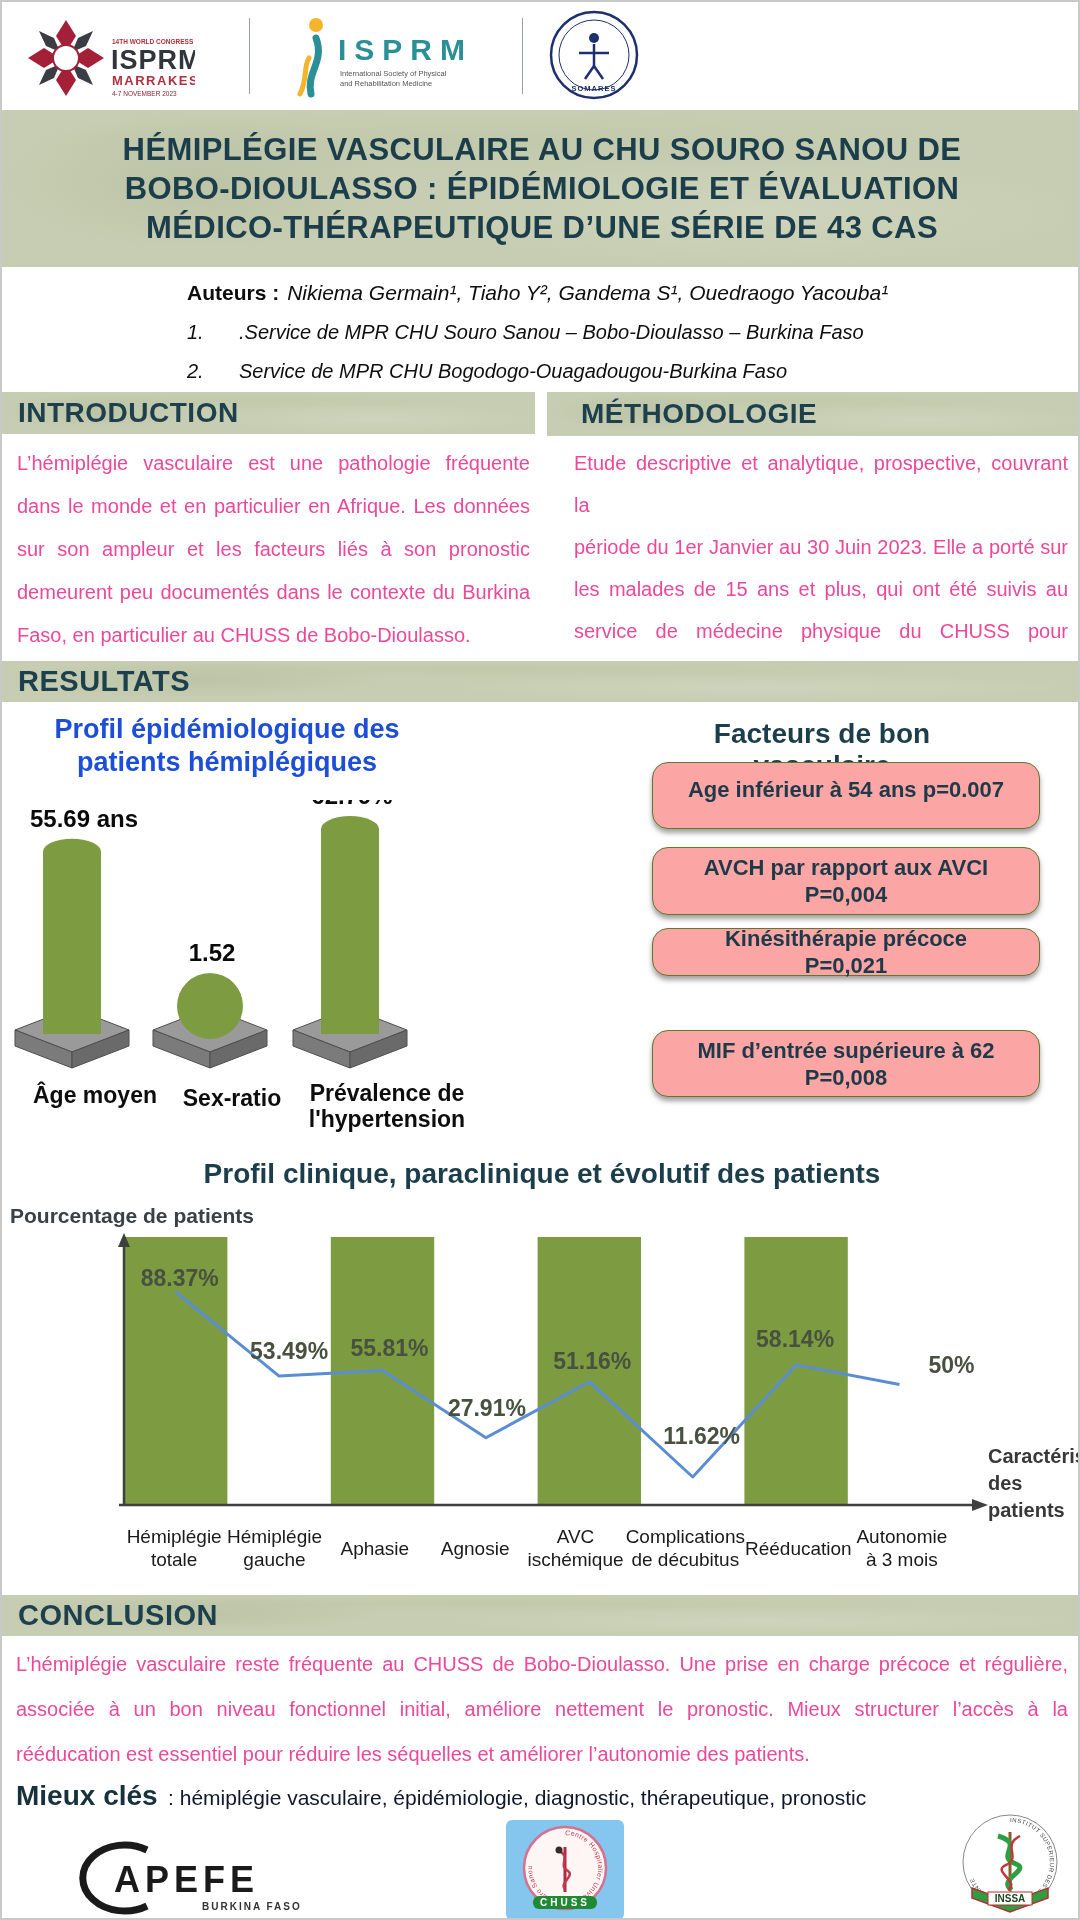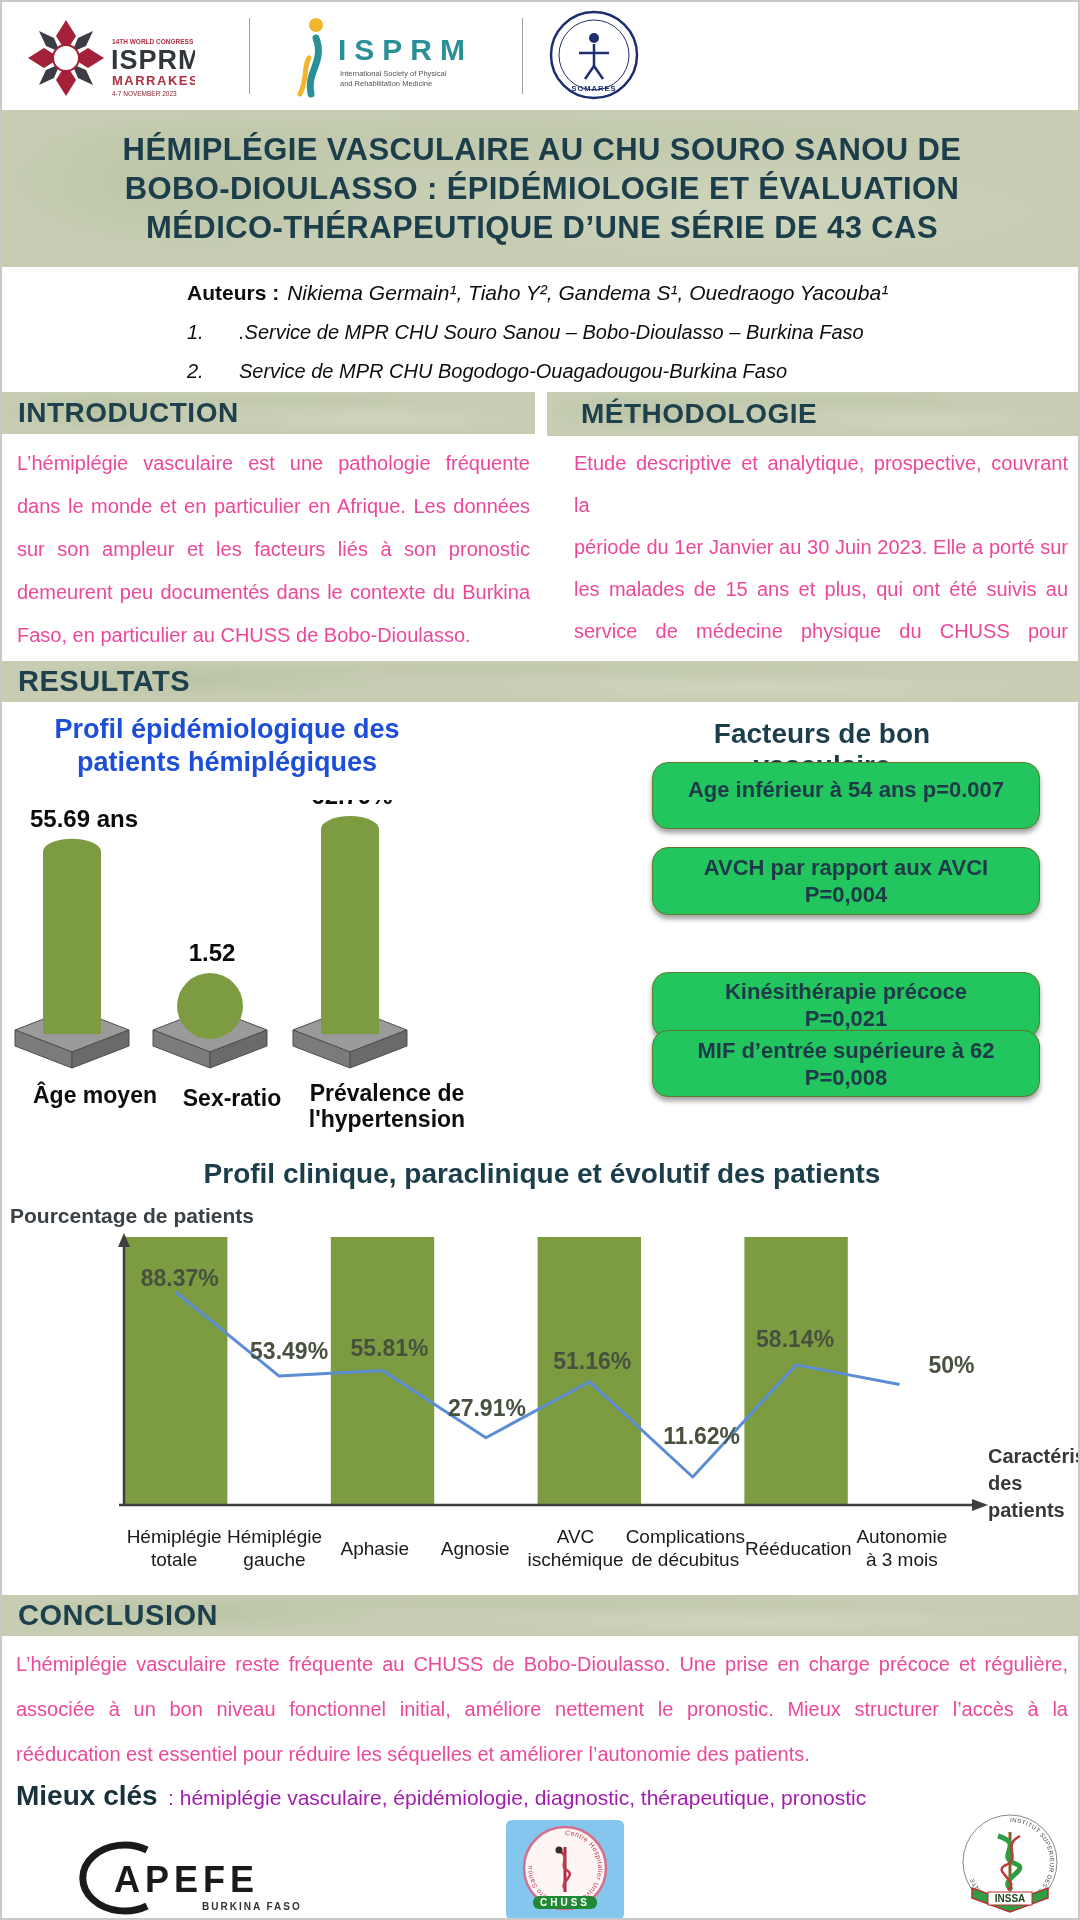--- a/index.html
+++ b/index.html
@@ -36,39 +36,39 @@
   .metho-para{top:440px;left:572px;width:494px;}
   .concl-para{top:1640px;left:14px;width:1052px;}
   .jline{text-align:justify;text-align-last:justify;}
   .jlast{text-align:left;}
   .intro-para div{line-height:43px;}
   .metho-para div{line-height:42px;}
   .concl-para div{line-height:45px;font-size:20px;}
   
   .left-chart-title{top:711px;left:30px;width:390px;text-align:center;font-size:27px;line-height:33px;font-weight:800;color:#1d4ed8;}
   .facteurs-title{top:716px;left:640px;width:360px;text-align:center;font-size:28px;font-weight:800;color:#1c3e4b;}
-  .pbox{position:absolute;left:650px;width:388px;border-radius:16px;background:#22c55e;
+  .pbox{position:absolute;left:650px;width:388px;border-radius:16px;background:#fca5a5;
     border:1px solid #5f7a2e;box-shadow:0 4px 5px rgba(70,70,70,.5);color:#1e3a49;font-weight:800;
     font-size:22px;line-height:27px;text-align:center;display:flex;flex-direction:column;justify-content:center;box-sizing:border-box;}
   .pbox1{top:760px;height:67px;justify-content:flex-start;padding-top:13px;}
   .pbox2{top:845px;height:68px;}
-  .pbox3{top:970px;height:66px;}
+  .pbox3{top:926px;height:48px;}
   .pbox4{top:1028px;height:67px;}
   .ped-label{position:absolute;font-size:23px;font-weight:800;color:#0d0d0d;text-align:center;transform:translateX(-50%);line-height:26px;}
   
   .chart2-title{top:1156px;left:0;width:1080px;text-align:center;font-size:28px;font-weight:800;color:#1c3e4b;}
   .ylabel{top:1202px;left:8px;font-size:21px;font-weight:600;color:#3a4146;}
   .xlabel{top:1441px;left:986px;width:96px;font-size:20px;font-weight:600;color:#383838;line-height:27px;}
   .cat-row{top:1514px;left:122px;width:828px;display:flex;}
   .cat-cell{flex:1;height:64px;display:flex;align-items:center;justify-content:center;text-align:center;
     font-size:19px;line-height:23px;color:#1a1a1a;}
   
   .keywords{top:1778px;left:14px;width:1050px;}
   .kw-label{font-size:28px;font-weight:800;color:#17323c;margin-right:6px;}
-  .kw-text{font-size:21px;color:#a21caf;}
+  .kw-text{font-size:21px;color:#0f172a;}
 </style>
 </head>
 <body>
 
 <div class="poster">
 
   <div class="abs" style="top:0;left:0;width:1080px;height:108px;background:#fff;">
     <svg class="abs" style="left:18px;top:6px;" width="175" height="96" viewBox="0 0 175 96">
       <g transform="translate(46,50)">
         <polygon points="0,-38 10,-22 0,-6 -10,-22" fill="#a32038"></polygon>

